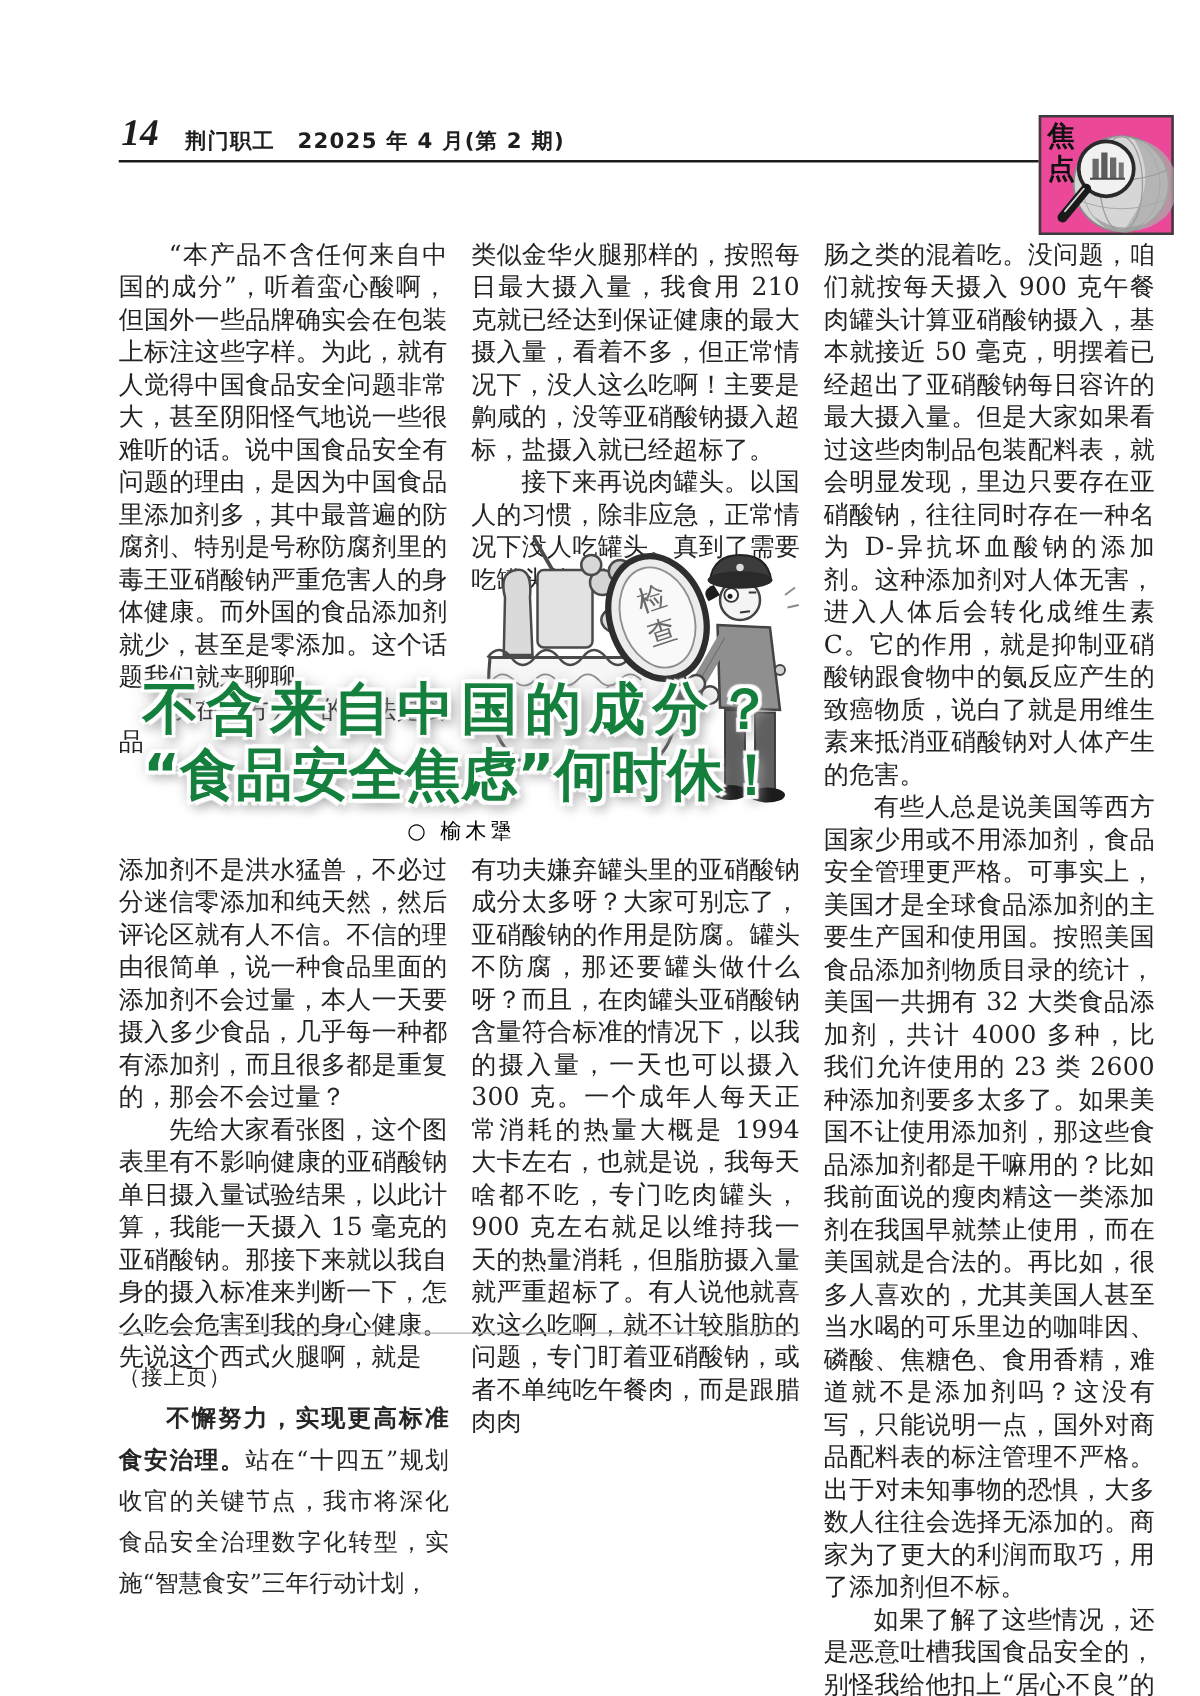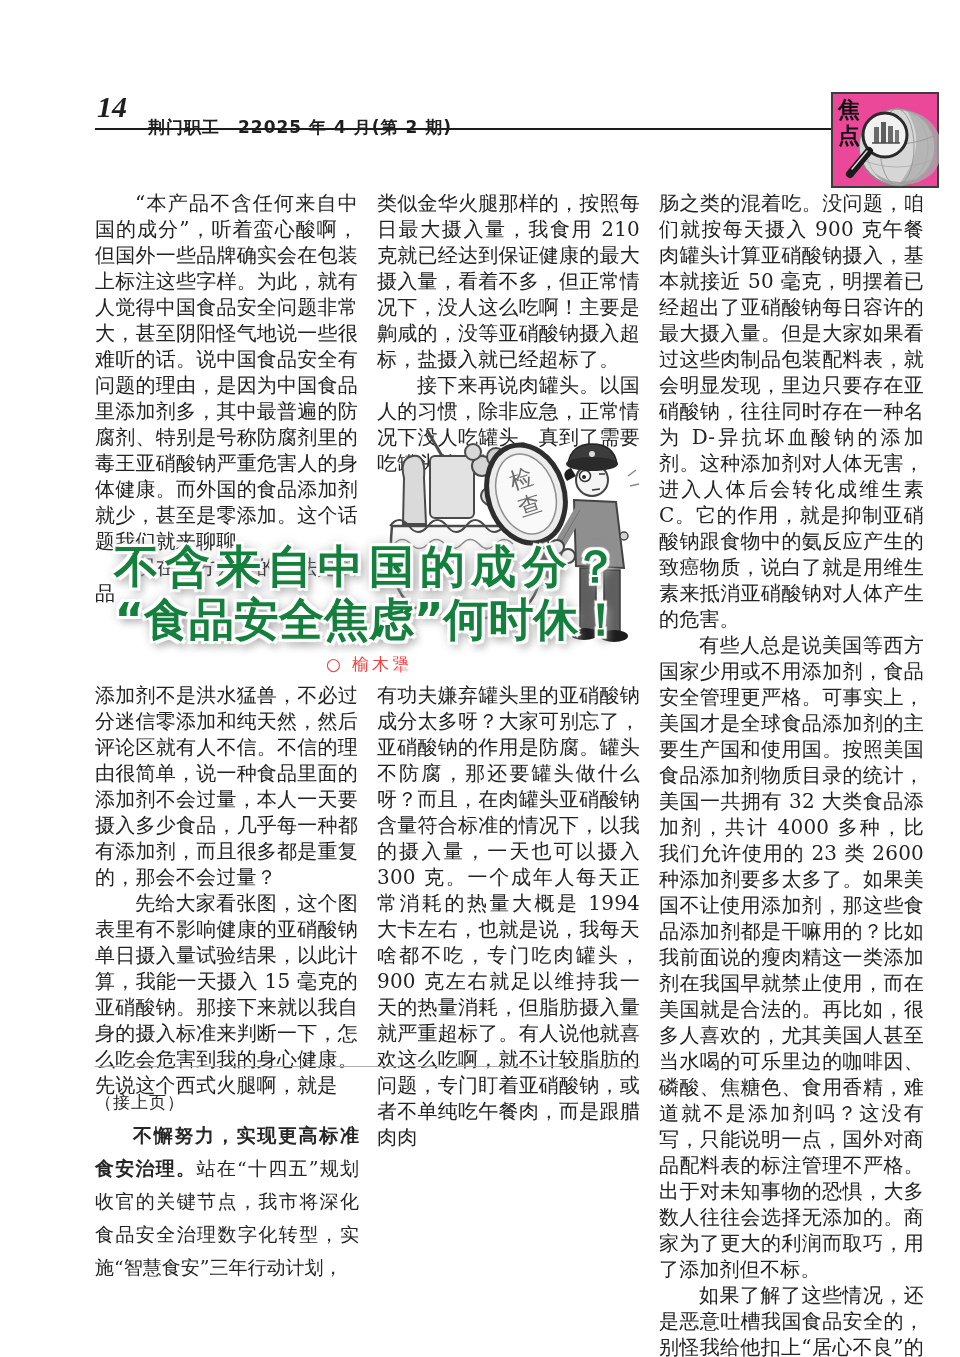--- a/index.html
+++ b/index.html
@@ -7,21 +7,21 @@
     position:relative;width:960px;height:1357px;margin:0 auto;
     background:#ffffff;overflow:hidden;
     font-family:"DejaVu Serif","Liberation Serif",serif;color:#1e1e1e;
   }
   
   .page-number{
     position:absolute;left:97px;top:92px;
     font-family:"Liberation Serif",serif;font-style:italic;font-weight:bold;font-size:30px;line-height:30px;
   }
   .pub-line{
-    position:absolute;left:148px;top:116px;
+    position:absolute;left:148px;top:101px;
     font-family:"DejaVu Sans","Liberation Sans",sans-serif;font-weight:bold;font-size:17px;letter-spacing:1px;
   }
   .pub-line .issue{margin-left:18px;}
   .header-rule{position:absolute;left:95px;top:128px;width:736px;height:2px;background:#1c1c1c;}
   .focus-box{
     position:absolute;left:831px;top:92px;width:104px;height:92px;
     border:2px solid #3c3c3c;background:#ec4899;overflow:visible;
   }
   .focus-label{
     position:absolute;left:5px;top:3px;width:24px;z-index:3;
@@ -49,21 +49,21 @@
     font-family:"DejaVu Sans","Liberation Sans",sans-serif;font-weight:900;
     font-size:45px;line-height:53px;color:#15803d;white-space:nowrap;
     text-shadow:
       -1px -1px 0 #fff,1px -1px 0 #fff,-1px 1px 0 #fff,1px 1px 0 #fff,
       -2px 0 0 #fff,2px 0 0 #fff,0 -2px 0 #fff,0 2px 0 #fff,
       -3px -3px 1px #fff,3px -3px 1px #fff,-3px 3px 1px #fff,3px 3px 1px #fff,
       0 0 12px #909090,4px 6px 9px #a0a0a0;
   }
   .title-line.l1{letter-spacing:6px;}
   .title-line.l2{letter-spacing:0px;}
-  .byline{margin-top:7px;font-size:17px;letter-spacing:3px;color:#ef4444;}
+  .byline{margin-top:7px;font-size:17px;letter-spacing:3px;color:#000000;}
   
   .section-divider{position:absolute;left:95px;top:1066px;width:545px;height:1px;background:#adadad;}
   .cont{
     position:absolute;width:264px;text-align:justify;
     font-size:19px;line-height:33px;color:#262626;
   }
   .cont p{margin:0;}
   #cont1{left:95px;top:1086px;}
   #cont2{left:377px;top:1086px;}
   .cont-label{font-size:17px;letter-spacing:1px;}

